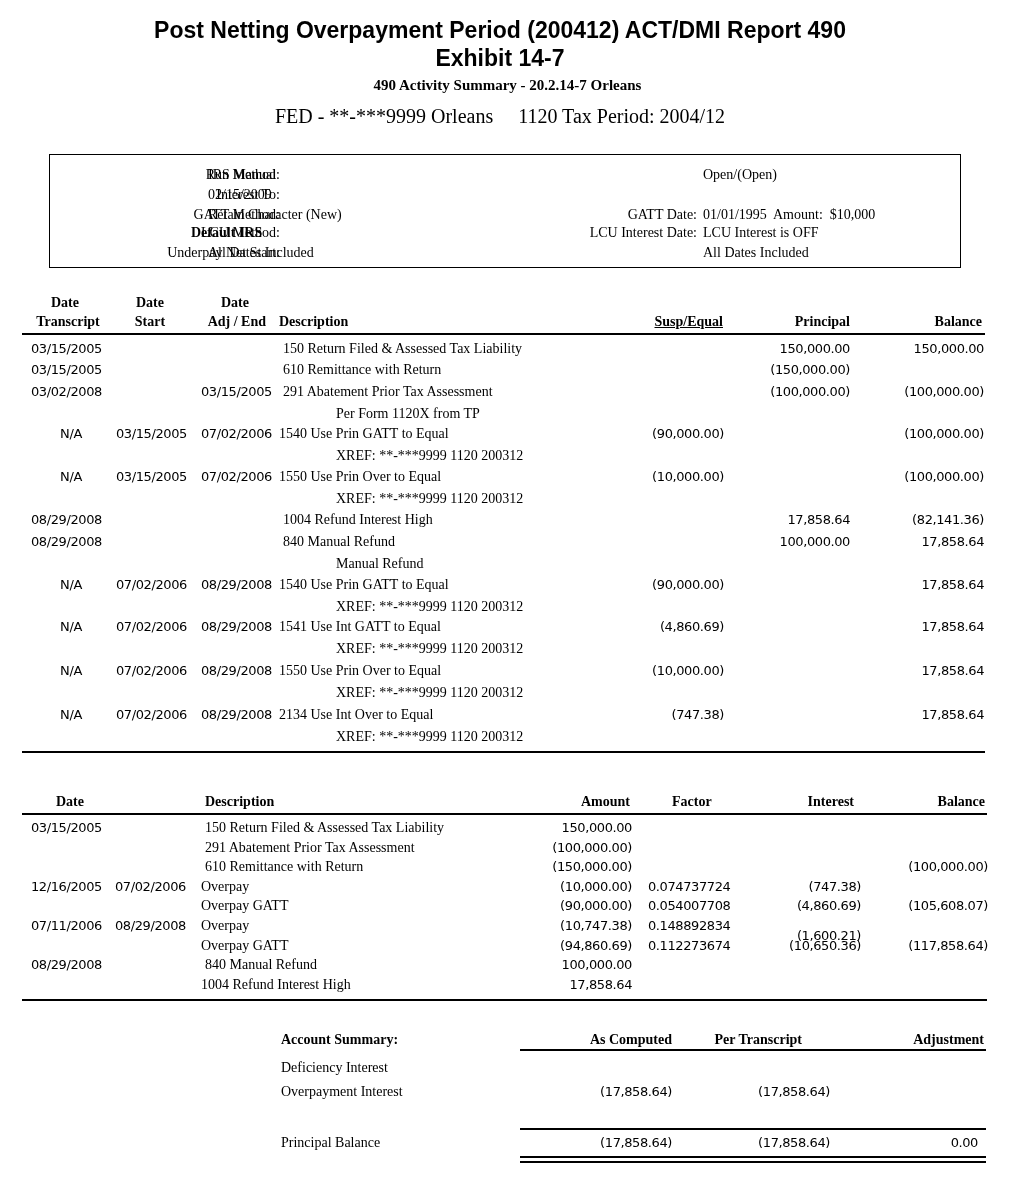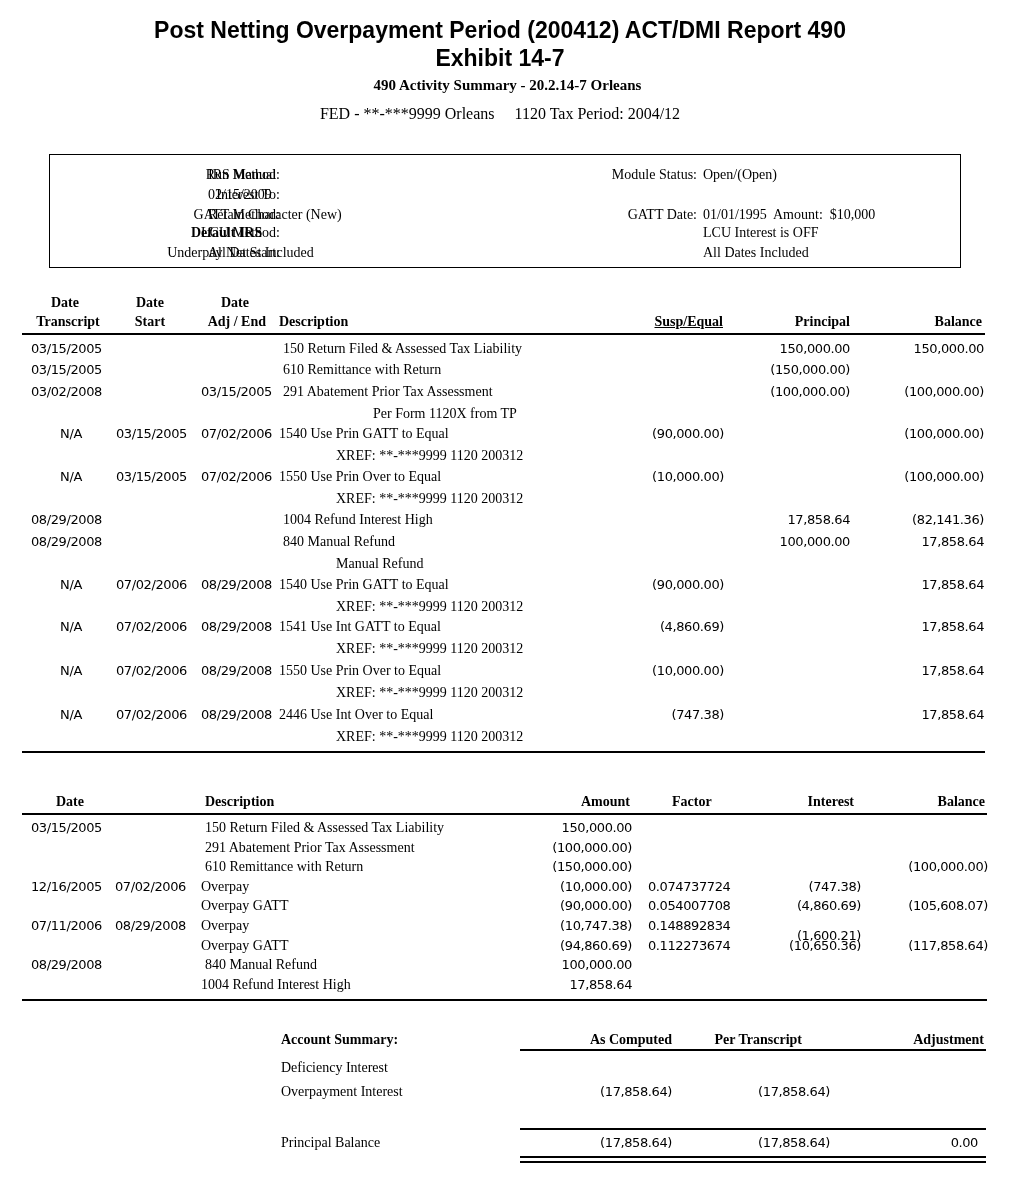--- a/index.html
+++ b/index.html
@@ -8,21 +8,21 @@
     font-family: "Liberation Serif", "DejaVu Serif", serif; color: #000;
     font-size: 14px;
   }
   .abs { position: absolute; }
   .title {
     left: 0; width: 1000px; text-align: center;
     font-family: "Liberation Sans", "DejaVu Sans", sans-serif;
     font-weight: bold; font-size: 23px; line-height: 26px;
   }
   .subtitle { left: 0; width: 1015px; text-align: center; font-weight: bold; font-size: 15px; }
-  .entity { left: 0; width: 1000px; text-align: center; font-size: 16px; }
+  .entity { left: 0; width: 1000px; text-align: center; font-size: 20px; }
 
   .infobox {
     left: 49px; top: 154px; width: 912px; height: 114px;
     border: 1.5px solid #000; box-sizing: border-box;
   }
   .info-row { position: absolute; font-size: 14px; white-space: nowrap; height: 19px; line-height: 19px; }
   .info-label { position: absolute; text-align: right; }
   .info-value { position: absolute; }
 
   .hdr { position: absolute; font-weight: bold; font-size: 14px; white-space: nowrap; line-height: 18px; }
@@ -57,24 +57,24 @@
       <div class="info-row" style="left:0; top:68px; width:450px;">
         <div class="info-label" style="left:0; width:230px;">LCU Method:</div>
         <div class="info-value" style="left:141px;font-weight:bold;">Default IRS</div>
       </div>
       <div class="info-row" style="left:0; top:88px; width:450px;">
         <div class="info-label" style="left:0; width:230px;">Underpay Net Start:</div>
         <div class="info-value" style="left:158px;">All Dates Included</div>
       </div>
     </div>
   <div id="info-right">
-      <div class="info-row" style="left:0; top:10px; width:900px; white-space:pre;"><div class="info-label" style="left:0; width:647px;">Module Status:</div><div class="info-value" style="left:653px; white-space:pre;">Open/(Open)</div></div>
+      <div class="info-row" style="left:0; top:10px; width:900px; white-space:pre;"><div class="info-value" style="left:653px; white-space:pre;">Open/(Open)</div></div>
       <div class="info-row" style="left:0; top:30px; width:900px; white-space:pre;"><div class="info-label" style="left:0; width:647px;"></div><div class="info-value" style="left:653px; white-space:pre;"></div></div>
       <div class="info-row" style="left:0; top:50px; width:900px; white-space:pre;"><div class="info-label" style="left:0; width:647px;">GATT Date:</div><div class="info-value" style="left:653px; white-space:pre;">01/01/1995  Amount:  $10,000</div></div>
-      <div class="info-row" style="left:0; top:68px; width:900px; white-space:pre;"><div class="info-value" style="left:653px; white-space:pre;">LCU Interest is OFF</div></div>
+      <div class="info-row" style="left:0; top:68px; width:900px; white-space:pre;"><div class="info-label" style="left:0; width:647px;">LCU Interest Date:</div><div class="info-value" style="left:653px; white-space:pre;">LCU Interest is OFF</div></div>
       <div class="info-row" style="left:0; top:88px; width:900px; white-space:pre;"><div class="info-value" style="left:653px; white-space:pre;">All Dates Included</div></div>
     </div>
 </div>
 
 <div id="activity">
   <div class="hdr c" style="left:30px; top:294px; width:70px;">Date</div>
   <div class="hdr c" style="left:30px; top:313px; width:76px;">Transcript</div>
   <div class="hdr c" style="left:118px; top:294px; width:64px;">Date</div>
   <div class="hdr c" style="left:118px; top:313px; width:64px;">Start</div>
   <div class="hdr c" style="left:205px; top:294px; width:60px;">Date</div>
@@ -99,21 +99,21 @@
       <div class="cell num r" style="left:600px; top:361px; width:124px;"></div>
       <div class="cell num r" style="left:740px; top:361px; width:110px;">(150,000.00)</div>
       <div class="cell num r" style="left:860px; top:361px; width:124px;"></div>
       <div class="cell num" style="left:31px; top:383px;">03/02/2008</div>
       <div class="cell num" style="left:116px; top:383px;"></div>
       <div class="cell num" style="left:201px; top:383px;">03/15/2005</div>
       <div class="cell" style="left:283px; top:383px;">291 Abatement Prior Tax Assessment</div>
       <div class="cell num r" style="left:600px; top:383px; width:124px;"></div>
       <div class="cell num r" style="left:740px; top:383px; width:110px;">(100,000.00)</div>
       <div class="cell num r" style="left:860px; top:383px; width:124px;">(100,000.00)</div>
-      <div class="cell" style="left:336px; top:405px;margin-left:37px;">Per Form 1120X from TP</div>
+      <div class="cell" style="left:336px; top:405px;">Per Form 1120X from TP</div>
       <div class="cell num" style="left:30px; width:82px; text-align:center; top:425px;">N/A</div>
       <div class="cell num" style="left:116px; top:425px;">03/15/2005</div>
       <div class="cell num" style="left:201px; top:425px;">07/02/2006</div>
       <div class="cell" style="left:279px; top:425px;">1540 Use Prin GATT to Equal</div>
       <div class="cell num r" style="left:600px; top:425px; width:124px;">(90,000.00)</div>
       <div class="cell num r" style="left:740px; top:425px; width:110px;"></div>
       <div class="cell num r" style="left:860px; top:425px; width:124px;">(100,000.00)</div>
       <div class="cell" style="left:336px; top:447px;">XREF: **-***9999 1120 200312</div>
       <div class="cell num" style="left:30px; width:82px; text-align:center; top:468px;">N/A</div>
       <div class="cell num" style="left:116px; top:468px;">03/15/2005</div>
@@ -158,21 +158,21 @@
       <div class="cell num" style="left:116px; top:662px;">07/02/2006</div>
       <div class="cell num" style="left:201px; top:662px;">08/29/2008</div>
       <div class="cell" style="left:279px; top:662px;">1550 Use Prin Over to Equal</div>
       <div class="cell num r" style="left:600px; top:662px; width:124px;">(10,000.00)</div>
       <div class="cell num r" style="left:740px; top:662px; width:110px;"></div>
       <div class="cell num r" style="left:860px; top:662px; width:124px;">17,858.64</div>
       <div class="cell" style="left:336px; top:684px;">XREF: **-***9999 1120 200312</div>
       <div class="cell num" style="left:30px; width:82px; text-align:center; top:706px;">N/A</div>
       <div class="cell num" style="left:116px; top:706px;">07/02/2006</div>
       <div class="cell num" style="left:201px; top:706px;">08/29/2008</div>
-      <div class="cell" style="left:279px; top:706px;">2446 Use Int Over to Equal</div>
+      <div class="cell" style="left:279px; top:706px;">2134 Use Int Over to Equal</div>
       <div class="cell num r" style="left:600px; top:706px; width:124px;">(747.38)</div>
       <div class="cell num r" style="left:740px; top:706px; width:110px;"></div>
       <div class="cell num r" style="left:860px; top:706px; width:124px;">17,858.64</div>
       <div class="cell" style="left:336px; top:728px;">XREF: **-***9999 1120 200312</div>
     </div>
   <div class="rule" style="left:22px; top:751px; width:963px; height:2px;"></div>
 </div>
 
 <div id="interest">
   <div class="hdr" style="left:56px; top:793px;">Date</div>

